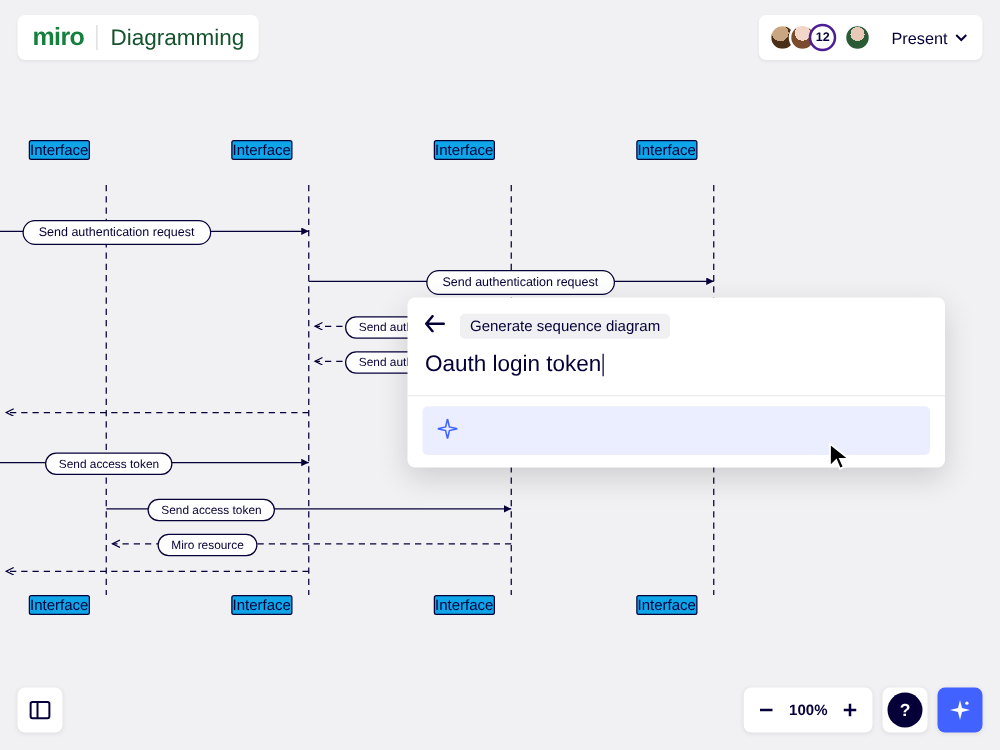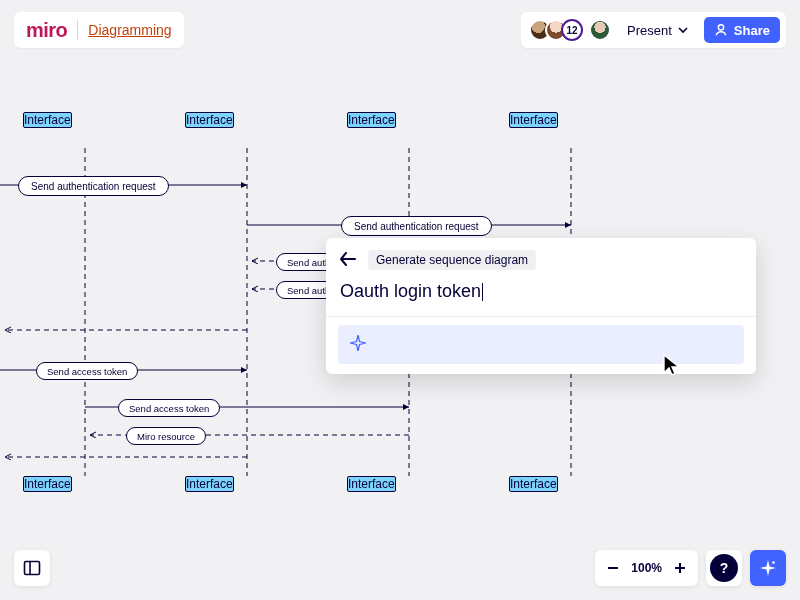--- a/index.html
+++ b/index.html
@@ -6,23 +6,23 @@
   html, body { width: 800px; height: 600px; overflow: hidden; font-family: -apple-system, BlinkMacSystemFont, "Segoe UI", Helvetica, Arial, sans-serif; }
   body { background: #f1f1f3; position: relative; }
 
   
   .topbar { position: absolute; left: 0; right: 0; top: 0; height: 56px; }
   .brand {
     position: absolute; top: 12px; left: 14px; background: #ffffff; border-radius: 6px;
     height: 36px; display: flex; align-items: center; padding: 0 12px; gap: 10px;
     box-shadow: 0 1px 2px rgba(0,0,0,0.05);
   }
-  .miro-logo { font-weight: 800; font-size: 20px; letter-spacing: -0.5px; color: #be185d; }
+  .miro-logo { font-weight: 800; font-size: 20px; letter-spacing: -0.5px; color: #15803d; }
   .brand-sep { width: 1px; height: 20px; background: #d9d9dd; }
-  .brand-title { font-size: 14px; color: #c2410c; text-decoration: underline; }
+  .brand-title { font-size: 18px; color: #14532d; }
 
   .topright {
     position: absolute; top: 12px; right: 14px; background: #ffffff; border-radius: 6px;
     height: 36px; display: flex; align-items: center; padding: 0 6px 0 8px; gap: 10px;
     box-shadow: 0 1px 2px rgba(0,0,0,0.05);
   }
   .avatars { display: flex; align-items: center; }
   .avatar {
     width: 22px; height: 22px; border-radius: 50%; border: 2px solid #fff; margin-left: -6px;
     background-size: cover; background-position: center;
@@ -40,40 +40,40 @@
     background:#4262ff; color:#fff; border:none; border-radius:5px; height:26px; padding:0 10px;
     display:flex; align-items:center; gap:6px; font-size:13px; font-weight:600; cursor:pointer;
   }
   .share-btn .uicon { width:14px; height:14px; }
 
   
   .canvas { position:absolute; inset:0; }
   .canvas svg.lines { position:absolute; inset:0; width:800px; height:600px; }
 
   .box {
-    position:absolute; background:#7dd3fc; border:1px solid #050038;
+    position:absolute; background:#0ea5e9; border:1px solid #050038;
     display:flex; align-items:center; justify-content:center;
     font-size:12px; color:#050038; border-radius:2px;
   }
   .!w { width:125px; height:36px; }
   .msg {
     position:absolute; background:#fff; border:1px solid #050038; border-radius:12px;
     padding: 4px 12px; font-size:10px; color:#050038; display:flex; align-items:center;
     height:20px;
   }
   .msg.sm { font-size:9.5px; padding:3px 10px; height:18px; }
 
   
 
   
   .popover {
     position:absolute; left:326px; top:238px; width:430px; background:#fff; border-radius:6px;
     box-shadow: 0 8px 24px rgba(0,0,0,0.15); padding: 12px 12px 10px 12px;
   }
-  .pop-head { display:flex; align-items:flex-start; gap:10px; margin-bottom:8px; }
+  .pop-head { display:flex; align-items:center; gap:10px; margin-bottom:8px; }
   .back-btn { background:none; border:none; cursor:pointer; padding:2px; color:#050038;}
   .chip {
     background:#f0f0f2; color:#050038; font-size:12px; padding:3px 8px; border-radius:4px;
   }
   .prompt {
     font-size:18px; color:#050038; padding: 2px 2px 10px 2px; font-weight:500;
   }
   .prompt .caret { display:inline-block; width:1px; height:18px; background:#050038; vertical-align:middle; margin-left:1px;}
   .pop-divider { height:1px; background:#ececee; margin: 4px -12px 8px -12px; }
   .suggest {
@@ -217,27 +217,20 @@
       <span class="avatar avB"></span>
       <span class="avatar avC">12</span>
       <span class="avatar avD" style="margin-left:6px"></span>
     </div>
     <div class="present">
       <span>Present</span>
       <svg viewBox="0 0 10 10">
           <path d="M1 3 L5 7 L9 3" fill="none" stroke="#050038" stroke-width="1.6"></path>
         </svg>
     </div>
-    <button class="share-btn">
-      <svg class="uicon" viewBox="0 0 16 16">
-        <circle cx="8" cy="5" r="3" fill="none" stroke="#fff" stroke-width="1.6"></circle>
-        <path d="M2.5 14c1-3 3-4 5.5-4s4.5 1 5.5 4" fill="none" stroke="#fff" stroke-width="1.6"></path>
-      </svg>
-      <span>Share</span>
-    </button>
   </div>
 </div>
 
 <div class="popover">
   <div class="pop-head">
     <button class="back-btn">
       <svg width="16" height="14" viewBox="0 0 16 14">
         <path d="M6 1 L1 7 L6 13 M1 7 H15" fill="none" stroke="#050038" stroke-width="2" stroke-linecap="round" stroke-linejoin="round"></path>
       </svg>
     </button>

